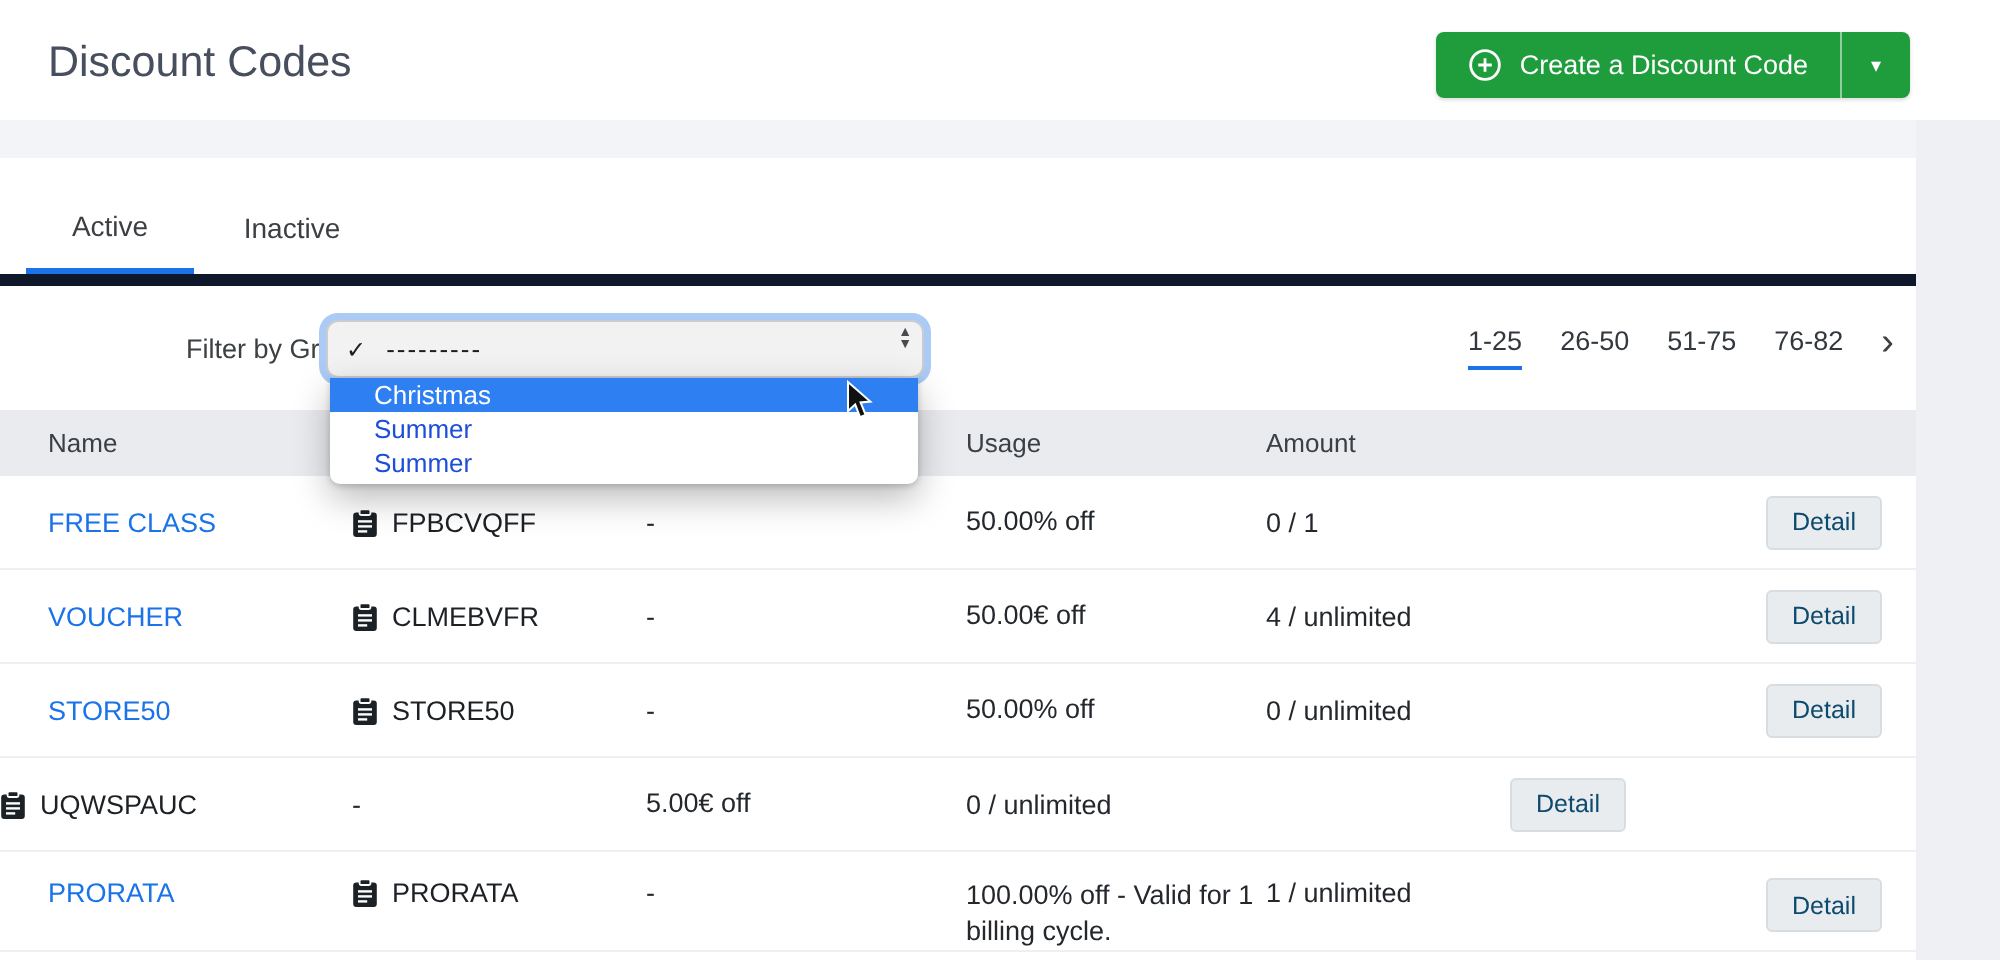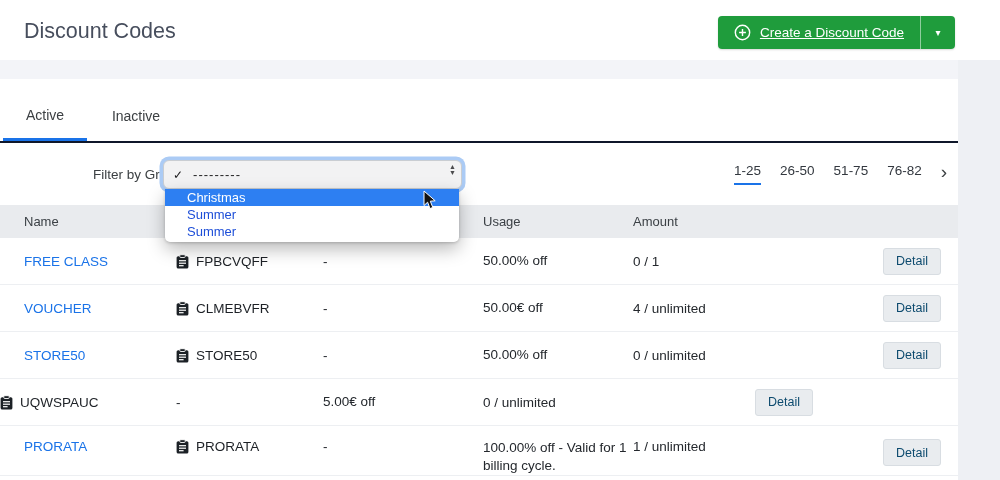--- a/index.html
+++ b/index.html
@@ -6,34 +6,34 @@
   html,body { width:1000px; height:480px; }
   body { font-family:"Liberation Sans", sans-serif; background:#fff; overflow:hidden; }
   .page { position:relative; width:1000px; height:480px; background:#fff; }
 
   
   .topbar { position:absolute; top:0; left:0; width:1000px; height:60px; background:#fff; }
   .page-title { position:absolute; left:24px; top:19px; font-size:21.5px; font-weight:500; color:#474e5d; }
   .btn-group { position:absolute; right:45px; top:16px; height:33px; display:flex; border-radius:4px;
                overflow:hidden; box-shadow:0 1px 2px rgba(0,0,0,.15); }
   .btn-main { background:#1f9c3c; color:#fff; border:none; display:flex; align-items:center; gap:9px;
-              padding:0 16px; font-size:13.5px; font-family:inherit; cursor:pointer;text-decoration:underline; }
+              padding:0 16px; font-size:13.5px; font-family:inherit; cursor:pointer; }
   .btn-caret { background:#1f9c3c; color:#fff; border:none; border-left:1px solid rgba(255,255,255,.5);
                width:35px; font-size:10px; cursor:pointer; display:flex; align-items:center; justify-content:center; }
   .plus-icon { width:17px; height:17px; flex:0 0 auto; }
 
   
   .gray-band { position:absolute; top:60px; left:0; width:1000px; height:19px; background:#f3f4f8; }
   .right-gutter { position:absolute; top:60px; right:0; width:42px; height:420px; background:#eef0f4; }
 
   
   .card { position:absolute; top:79px; left:0; width:958px; height:401px; background:#fff; }
 
   
-  .tabs { position:relative; height:64px; border-bottom:2px solid #0f172a; display:flex; padding-left:3px; }
+  .tabs { position:relative; height:64px; border-bottom:6px solid #0f172a; display:flex; padding-left:13px; }
   .tab { width:84px; display:flex; align-items:center; justify-content:center; font-size:14px; color:#3c4043;
          cursor:pointer; position:relative; padding-top:12px; }
   .tab.active { border-bottom:3px solid #1a73e8; }
   .tab + .tab { width:98px; }
 
   
   .filter-row { position:relative; height:62px; }
   .filter-label { position:absolute; left:93px; top:24px; font-size:13.5px; color:#3c4043; }
   .pagination { position:absolute; right:11px; top:20px; display:flex; align-items:center; gap:19px; }
   .page-link { font-size:13.5px; color:#33383f; cursor:pointer; padding-bottom:5px; border-bottom:2px solid transparent; }

